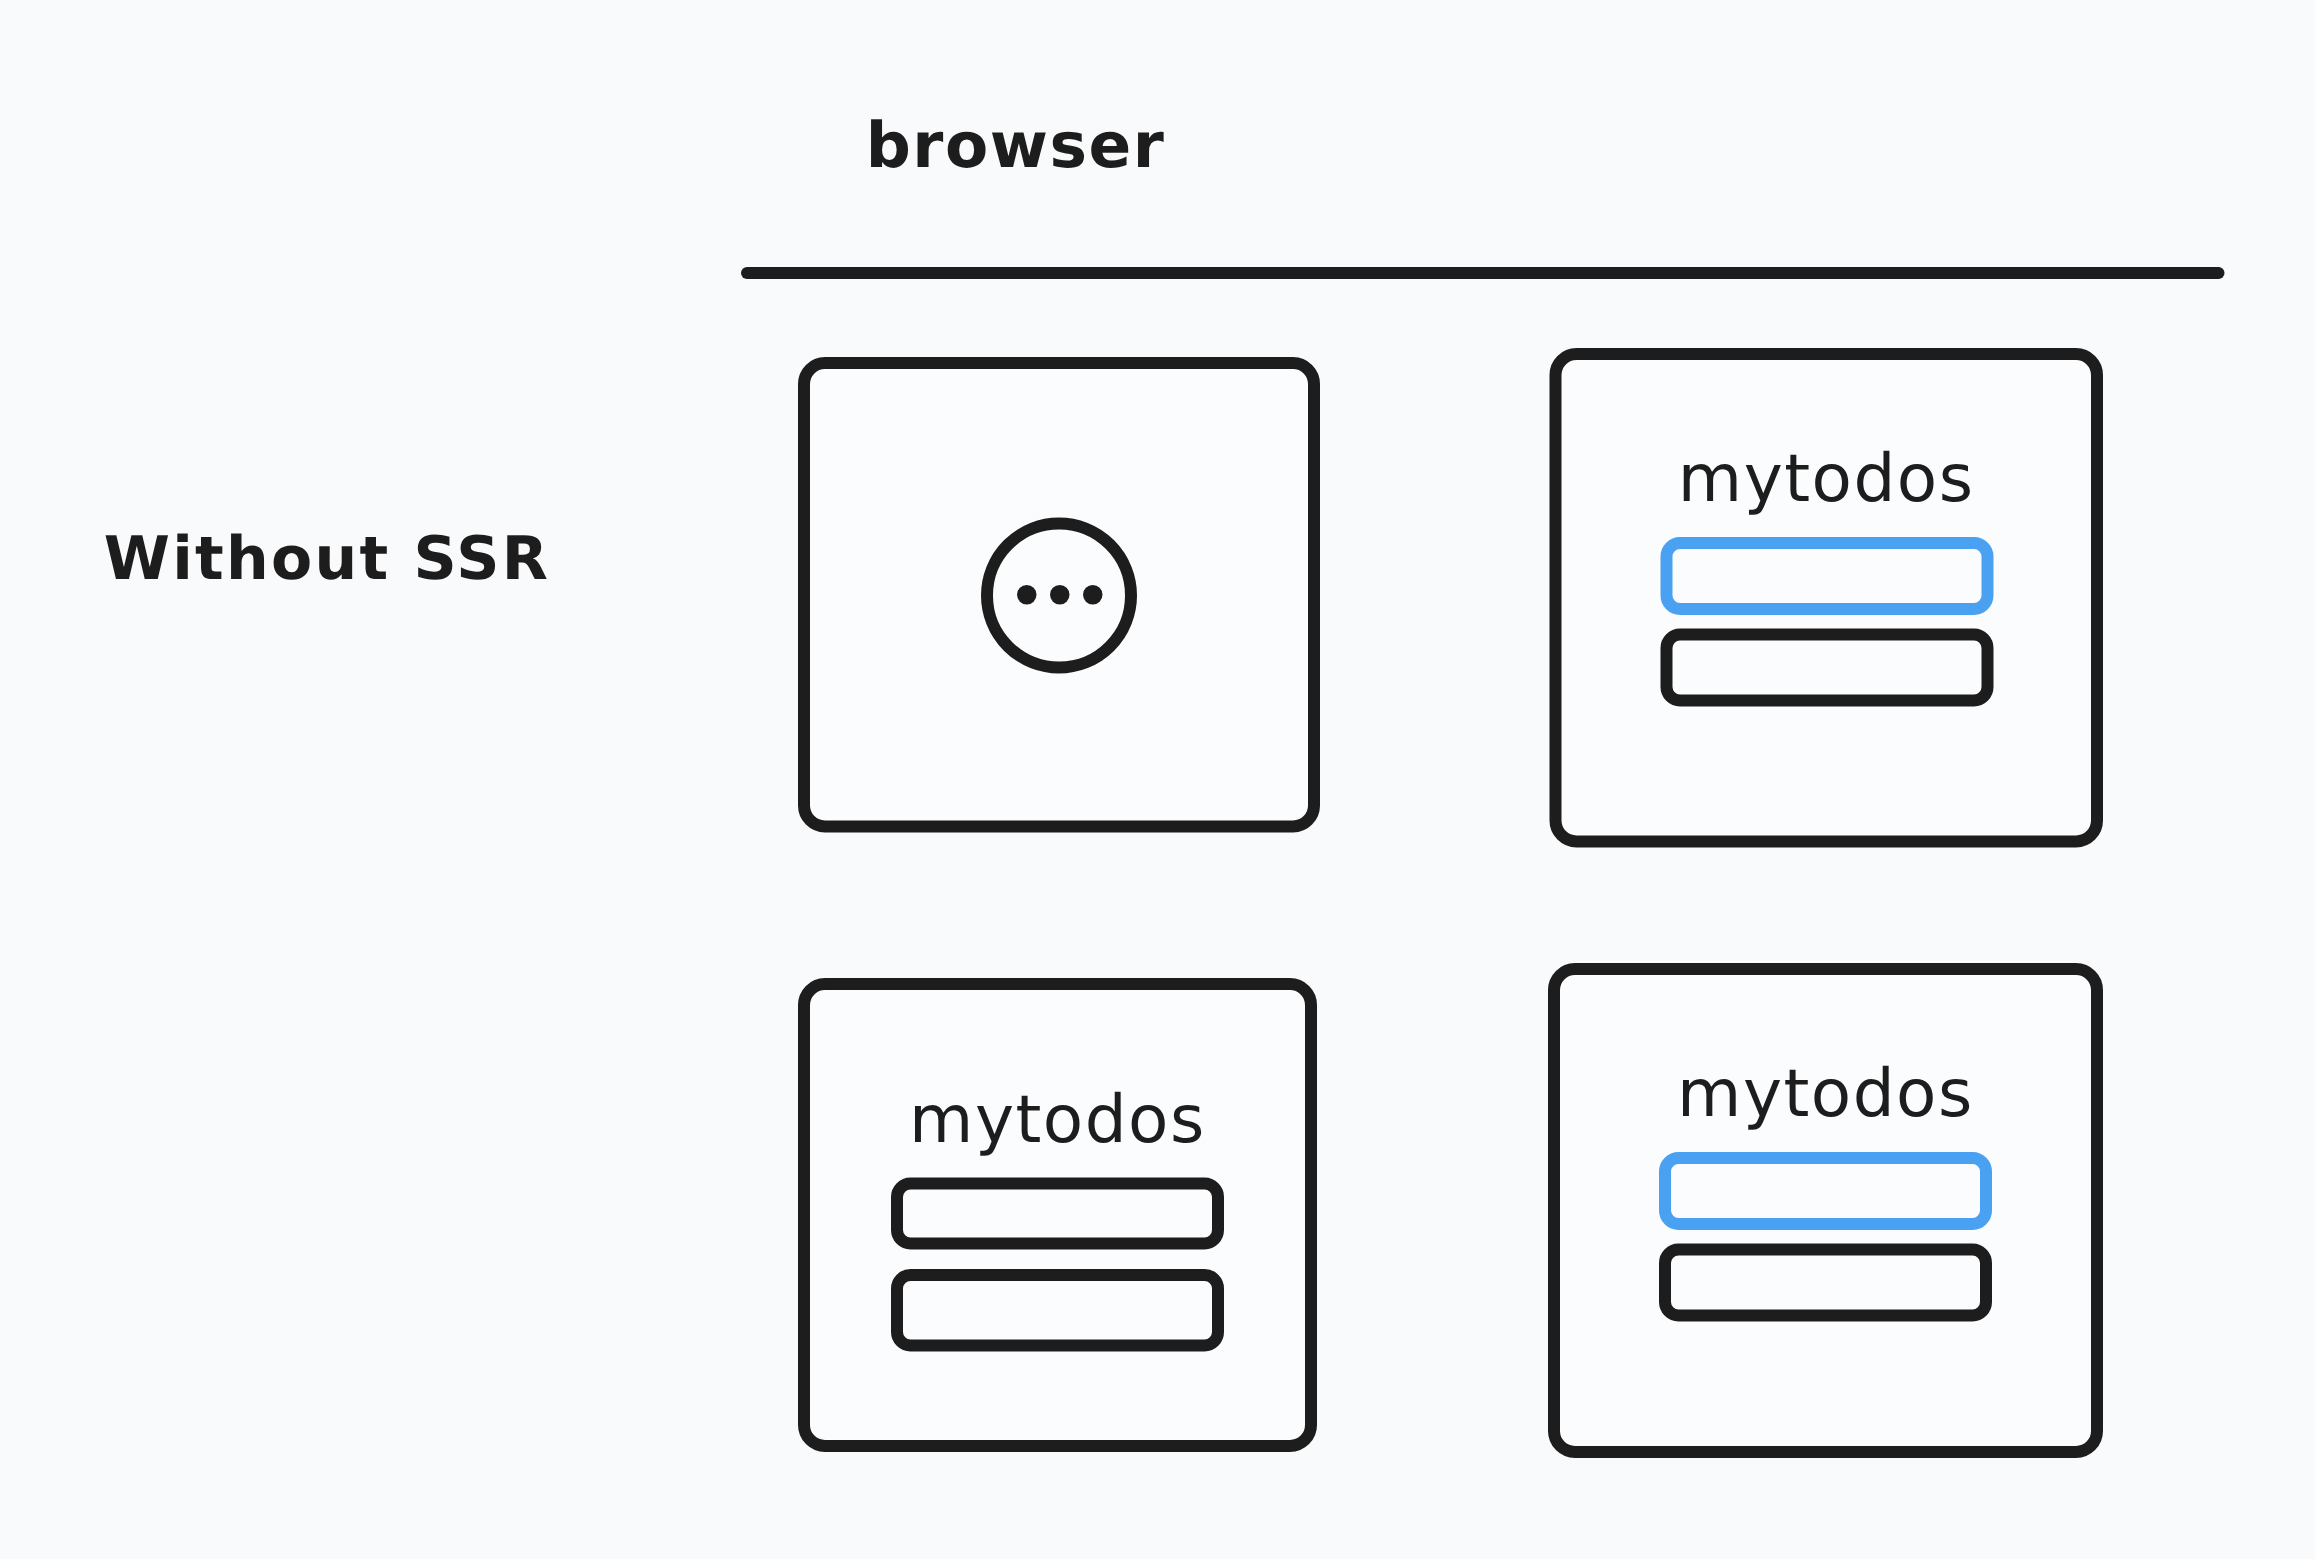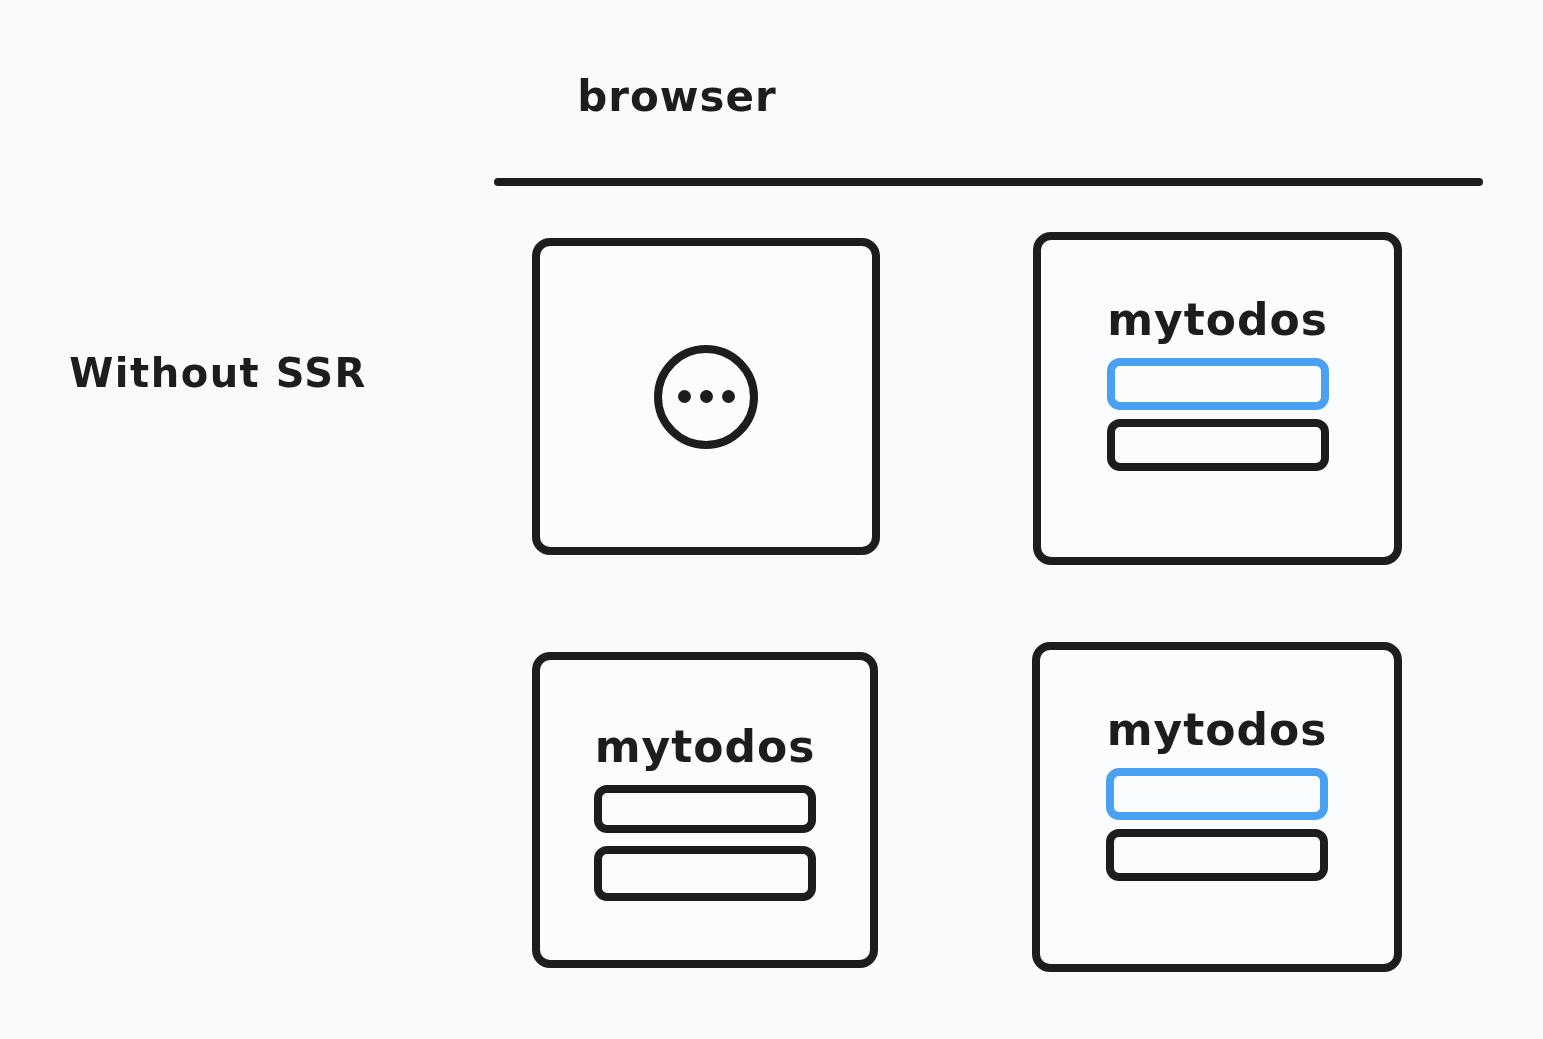--- a/index.html
+++ b/index.html
@@ -81,21 +81,21 @@
   .loading-circle .dot {
     width: 13px;
     height: 13px;
     border-radius: 50%;
     background: #1d1d1d;
   }
 
   
   .app-title {
     font-size: 44px;
-    font-weight: 700;
+    font-weight: 400;
     letter-spacing: 1px;
     line-height: 50px;
     white-space: nowrap;
   }
   .card.tr .app-title, .card.br .app-title { margin-top: 55px; }
   .card.bl .app-title { margin-top: 62px; }
 
   .bar {
     box-sizing: border-box;
     width: 222px;

